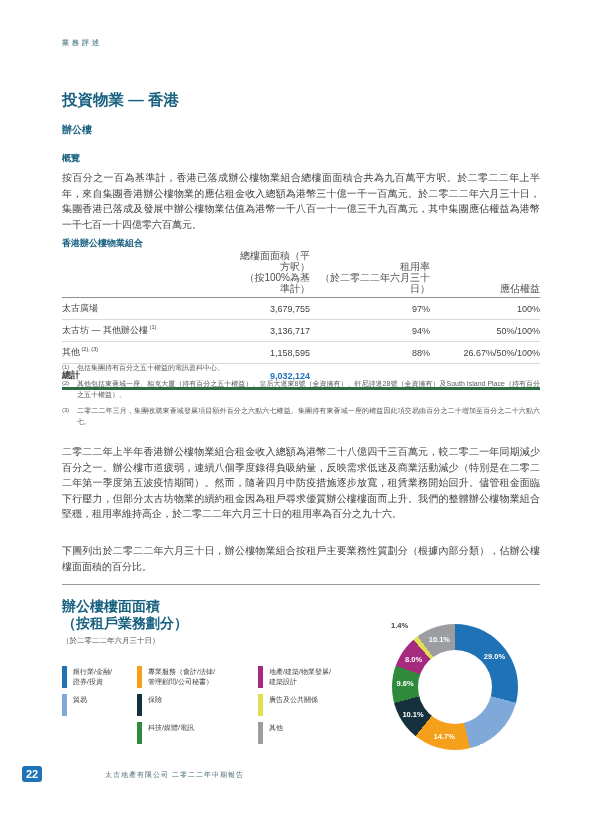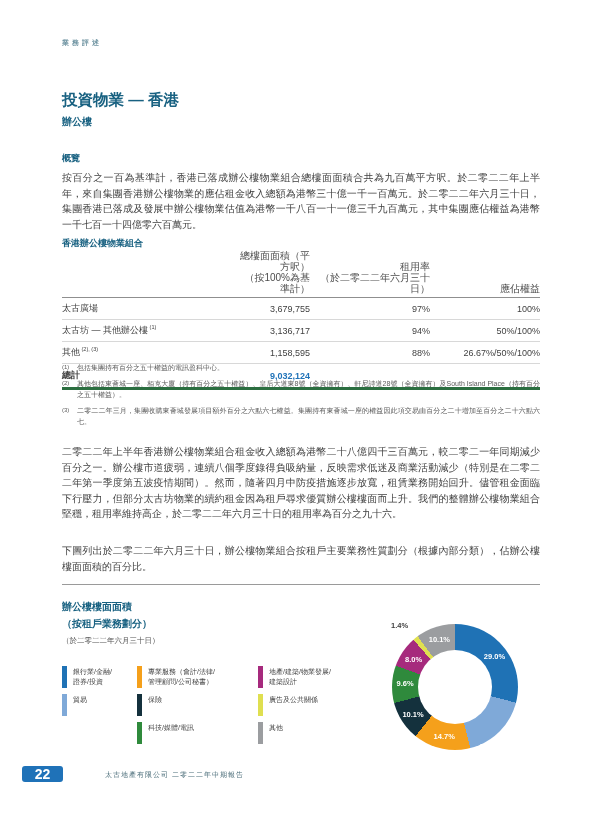--- a/index.html
+++ b/index.html
@@ -16,21 +16,21 @@
   .eyebrow {
     left: 62px; top: 38px;
     font-size: 7px; font-weight: bold; letter-spacing: 3px;
     color: #6e93a1;
   }
   .page-title {
     left: 62px; top: 90px;
     font-size: 15.5px; font-weight: bold; color: #186181;
   }
   .office-heading {
-    left: 62px; top: 115px;
+    left: 62px; top: 123px;
     font-size: 10px; font-weight: bold; color: #186181;
   }
   .overview-heading {
     left: 62px; top: 152px;
     font-size: 9px; font-weight: bold; color: #186181;
   }
   .body-para {
     left: 62px; width: 478px;
     font-size: 10px; line-height: 15.5px; text-align: justify; color: #3f3f3f;
   }
@@ -81,21 +81,21 @@
   .fn-text { flex: 1; text-align: justify; }
 
   .divider {
     left: 62px; top: 584px; width: 478px; height: 0;
     border-top: 1px solid #9a9a9a;
   }
 
   .chart-section { left: 62px; top: 592px; width: 478px; height: 210px; }
   .chart-title {
     position: absolute; left: 0; top: 6px;
-    font-size: 10px; font-weight: bold; color: #186181; line-height: 17px;
+    font-size: 14px; font-weight: bold; color: #186181; line-height: 17px;
   }
   .chart-asof {
     position: absolute; left: 0; top: 44px;
     font-size: 7.5px; color: #555;
   }
   .legend { position: absolute; top: 74px; }
   .legend.col-1 { left: 0; width: 72px; }
   .legend.col-2 { left: 75px; width: 118px; }
   .legend.col-3 { left: 196px; width: 112px; }
   .legend-item { display: flex; margin-bottom: 6px; min-height: 22px; }
@@ -108,23 +108,23 @@
     position: absolute; left: 26px; top: 26px; width: 74px; height: 74px;
     border-radius: 50%; background: #fff;
   }
   .pie-label {
     position: absolute; transform: translate(-50%, -50%);
     font-size: 7.5px; font-weight: bold; color: #fff; white-space: nowrap;
   }
   .pie-label.outside { color: #3f3f3f; transform: translate(-80%, -50%); }
 
   .footer-badge {
-    left: 22px; top: 766px; width: 41px; height: 16px;
+    left: 22px; top: 766px; width: 20px; height: 16px;
     background: #1f72b8; border-radius: 3px;
-    color: #fff; font-size: 14px; font-weight: bold;
+    color: #fff; font-size: 11px; font-weight: bold;
     display: flex; align-items: center; justify-content: center;
   }
   .footer-text {
     left: 105px; top: 770px;
     font-size: 7px; color: #4d6f7b; letter-spacing: 1px;
   }
 </style>
 </head>
 <body>
 

